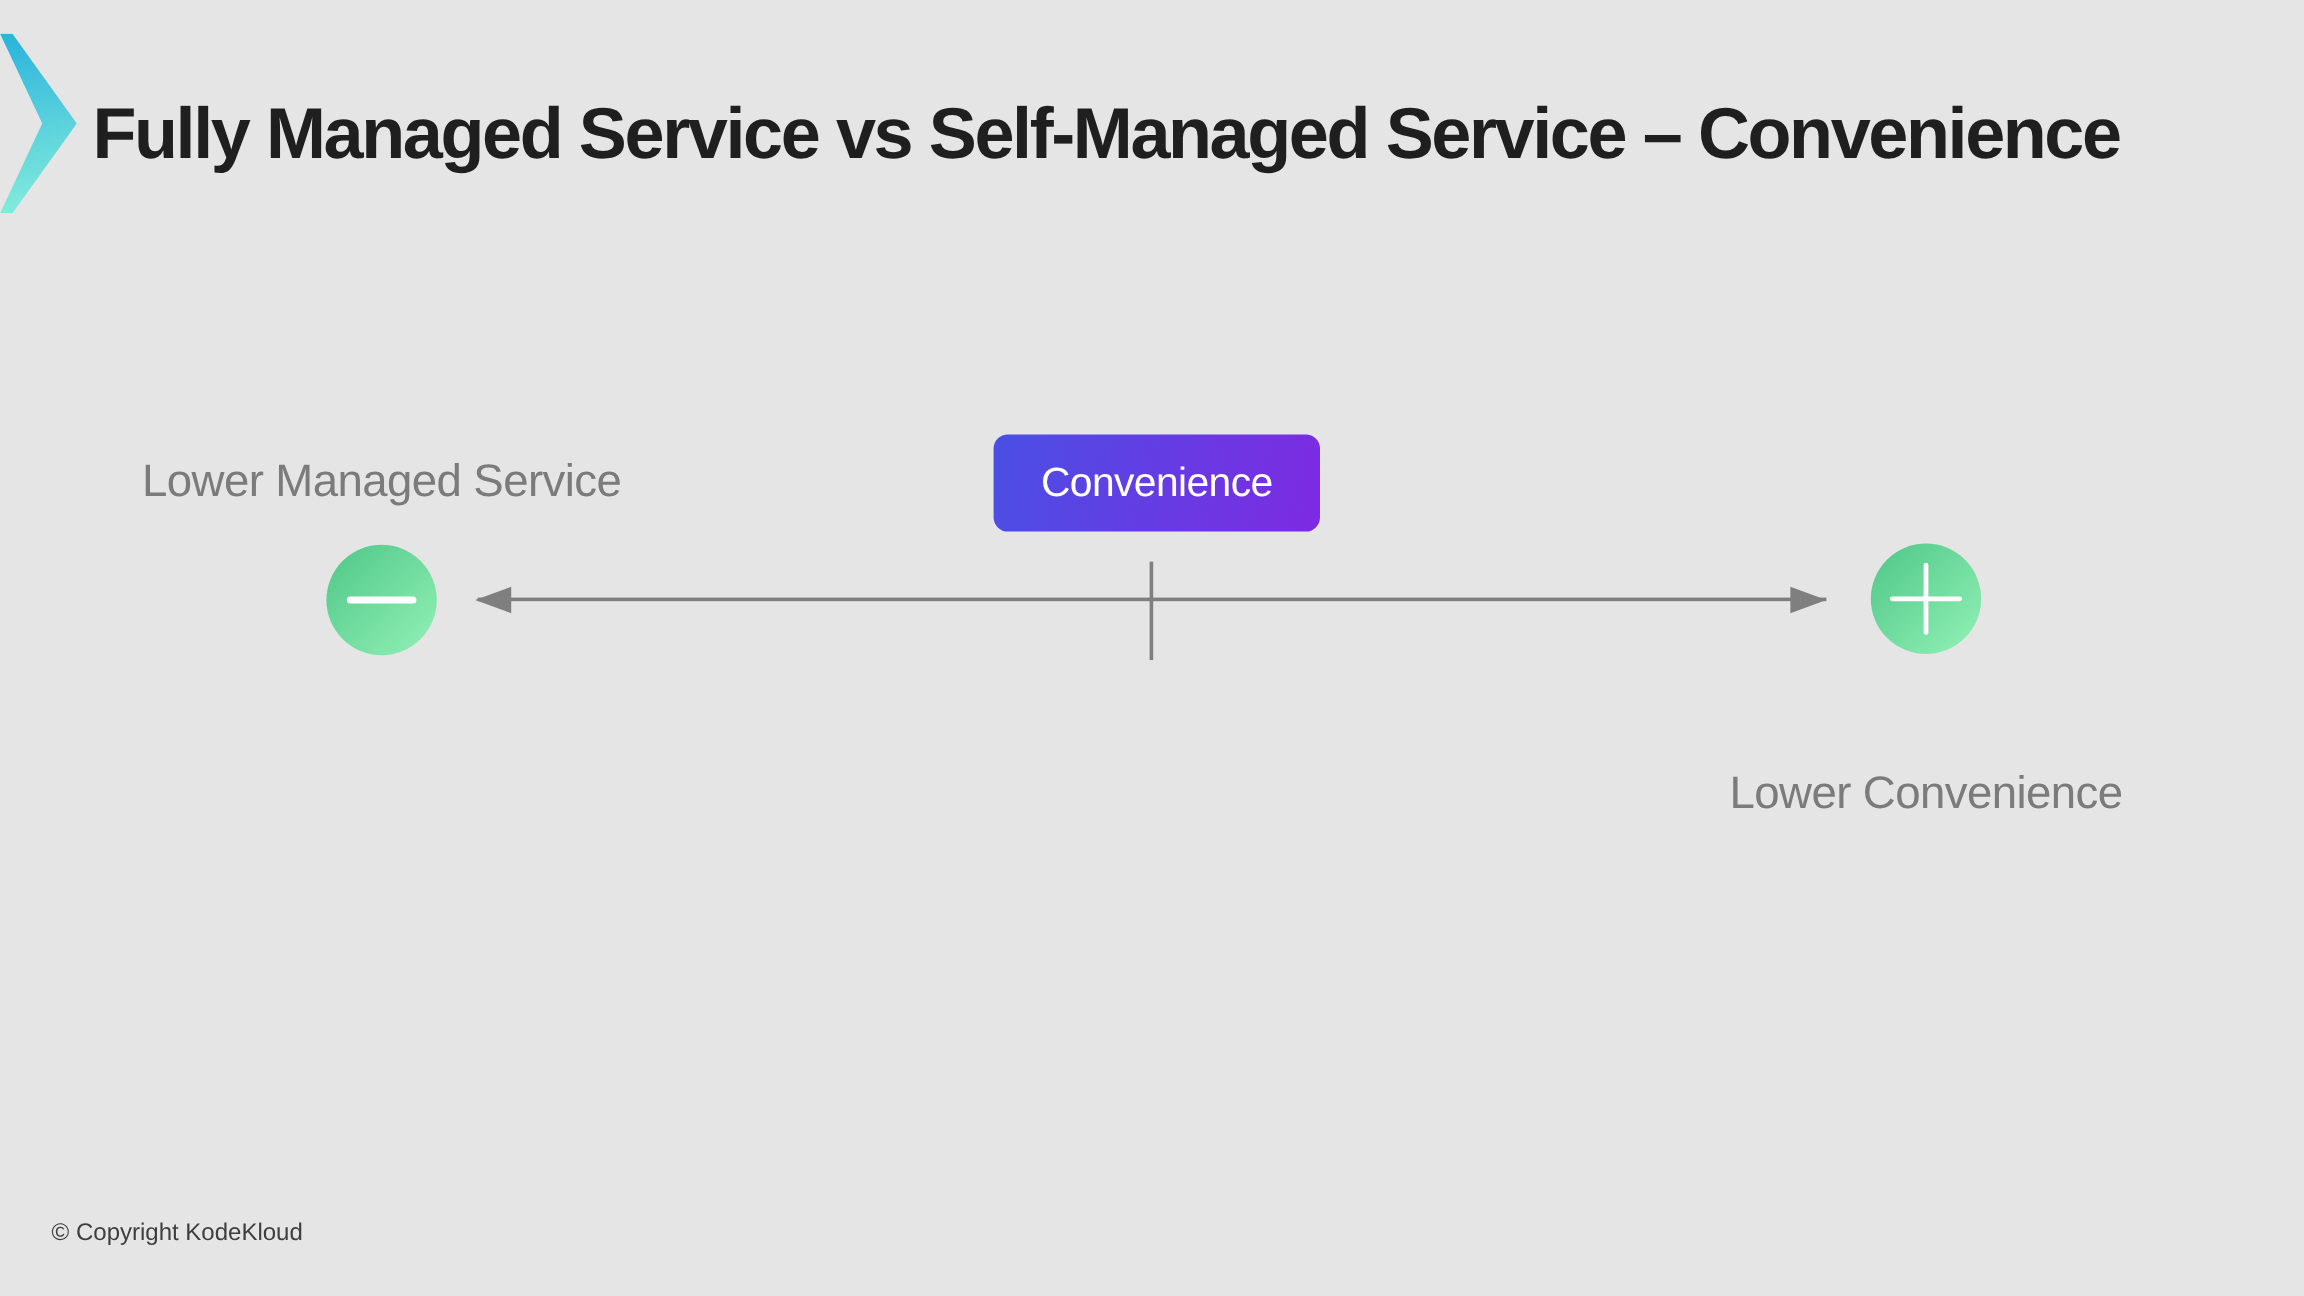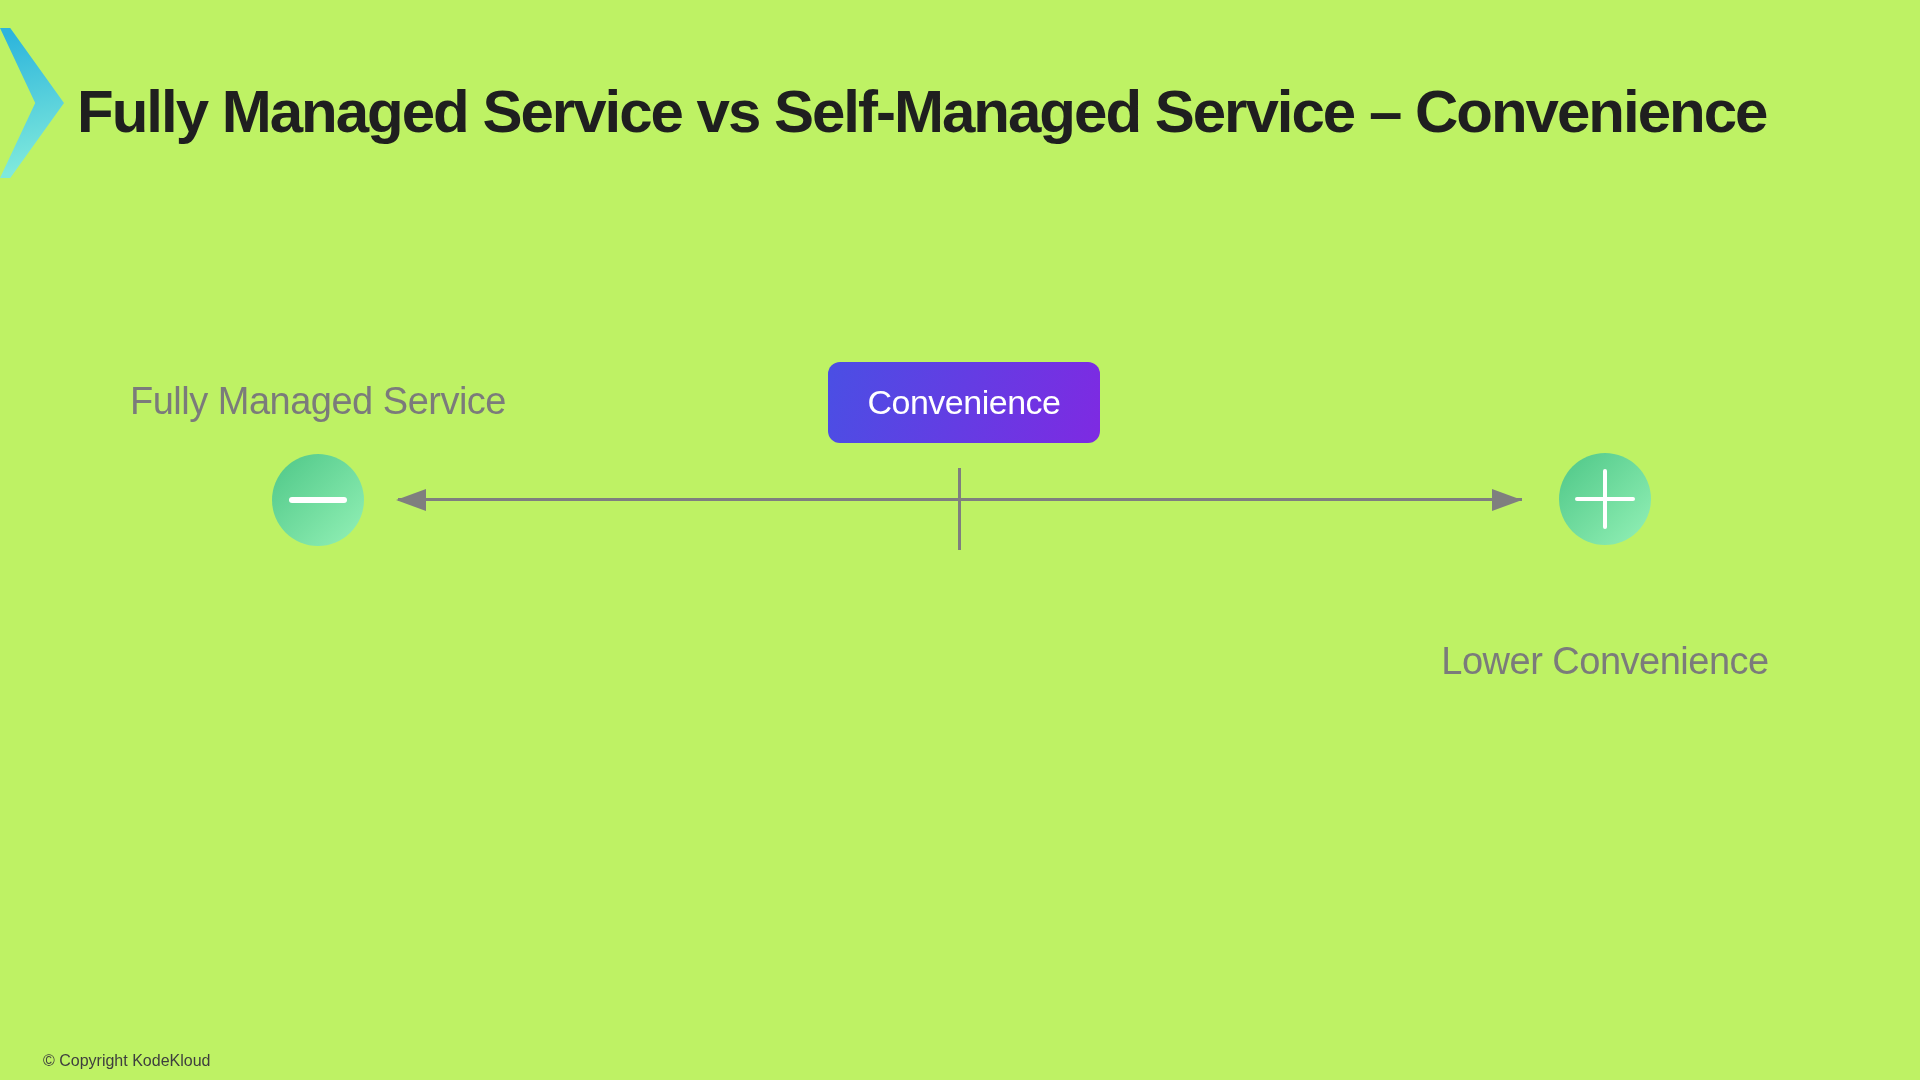--- a/index.html
+++ b/index.html
@@ -7,21 +7,21 @@
     --circle-from:#55cb8c; --circle-to:#90efb4;
     --chevron-from:#2db5dc; --chevron-to:#7fe9dc;
     --line-gray:#7f7f7f; --label-gray:#7b7b7b;
     --title-color:#1f1f1f; --copyright-color:#3e3e3e;
   }
   * { margin:0; padding:0; box-sizing:border-box; }
   html,body { background:#ffffff; }
   body { font-family:"Liberation Sans", sans-serif; }
   .slide {
     position:relative; width:1920px; height:1080px;
-    background:#bef264; overflow:hidden;
+    background:#e5e5e5; overflow:hidden;
   }
   .chevron-logo {
     position:absolute; left:0; top:28px; width:64px; height:150px;
     background:linear-gradient(168deg, var(--chevron-from) 5%, var(--chevron-to) 90%);
     clip-path:polygon(0% 0%, 16% 0%, 100% 50%, 16% 100%, 0% 100%, 55% 50%);
   }
   .slide-title {
     position:absolute; left:77px; top:82px;
     font-size:60px; line-height:1; letter-spacing:-2px;
     color:var(--title-color); white-space:nowrap;
@@ -65,34 +65,34 @@
   .plus-wrap { position:relative; width:60px; height:60px; }
   .plus-h { position:absolute; left:0; top:28px; width:60px; height:4px; border-radius:2px; background:#ffffff; }
   .plus-v { position:absolute; left:28px; top:0; width:4px; height:60px; border-radius:2px; background:#ffffff; }
   .caption {
     position:absolute; top:640px; transform:translateX(-50%);
     font-size:38px; letter-spacing:-0.5px; color:var(--label-gray); white-space:nowrap;
   }
   .caption.left  { left:318px; }
   .caption.right { left:1605px; }
   .copyright {
-    position:absolute; left:43px; top:1052px;
-    font-size:16px; color:var(--copyright-color); white-space:nowrap;
+    position:absolute; left:43px; top:1016px;
+    font-size:20px; color:var(--copyright-color); white-space:nowrap;
   }
 </style>
 </head>
 <body>
 
 <div class="slide">
 
   <div class="chevron-logo"></div>
 
   <h1 class="slide-title">Fully Managed Service vs Self-Managed Service – Convenience</h1>
 
-  <div class="service-label left">Fully Managed Service</div>
+  <div class="service-label left">Lower Managed Service</div>
 
   <div class="badge">Convenience</div>
 
 
   <div class="axis-line"></div>
   <div class="arrowhead left"></div>
   <div class="arrowhead right"></div>
   <div class="axis-tick"></div>
 
   <div class="circle minus">

